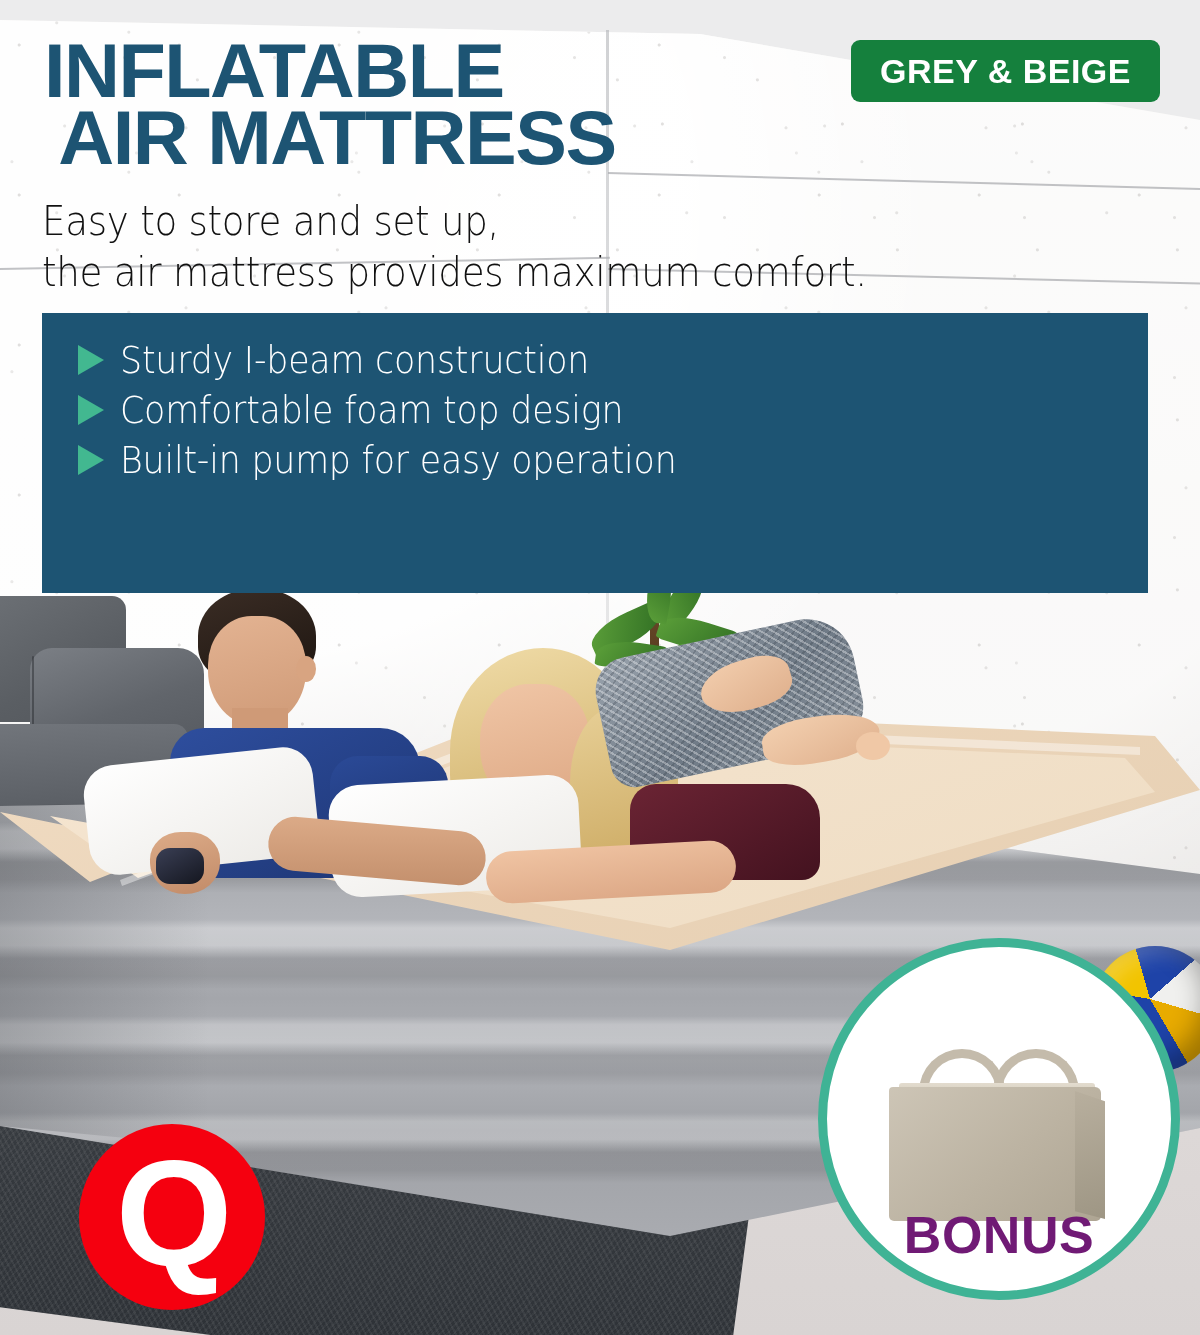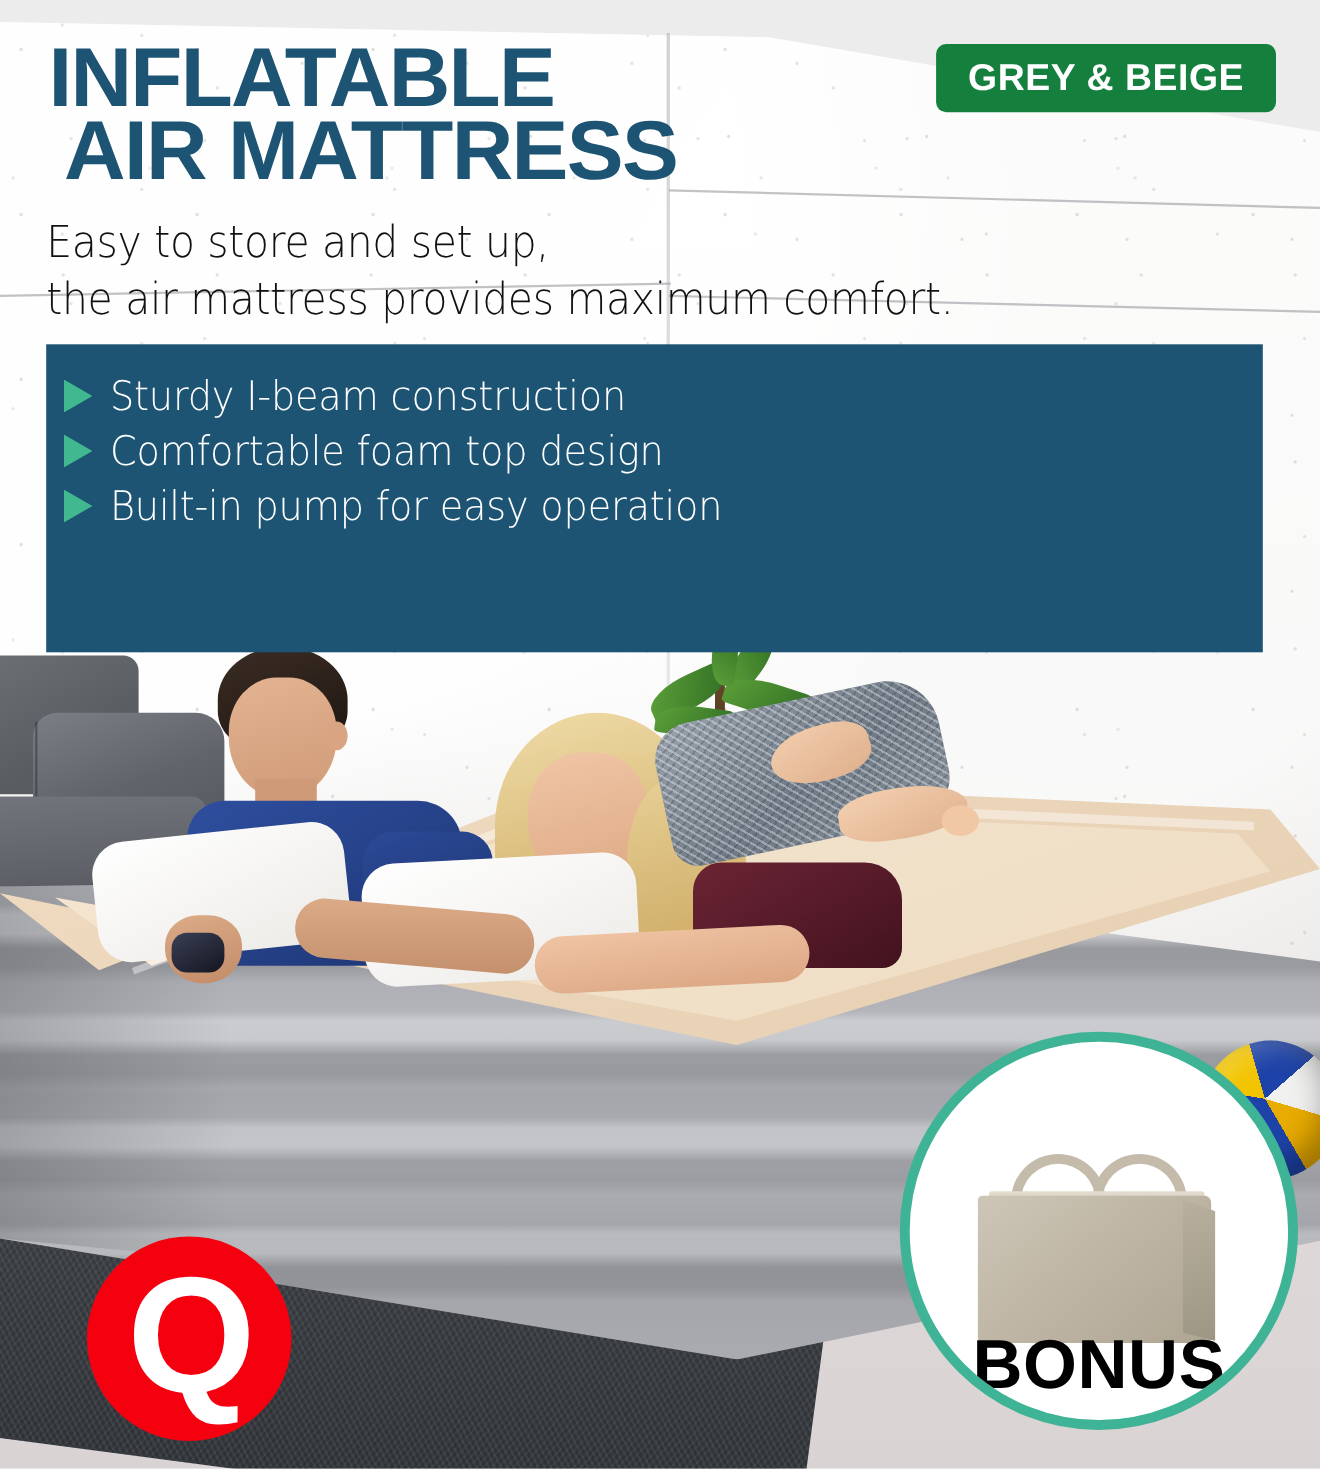--- a/index.html
+++ b/index.html
@@ -234,21 +234,21 @@
     display:flex; align-items:center; justify-content:center;
   }
   .color-badge span{
     color:#fff; font-weight:bold; font-size:34px; letter-spacing:.5px;
     font-family:"Liberation Sans", sans-serif;
   }
 
   
   .features{
     position:absolute; left:42px; top:313px; width:1106px; height:280px;
-    background:#1d5473; padding:22px 0 0 16px;
+    background:#1d5473; padding:22px 0 0 36px;
   }
   .feat-row{ display:flex; align-items:center; height:50px; }
   .feat-bullet{
     width:26px; height:30px; margin-right:16px; flex:none;
     background:#42b890;
     clip-path: polygon(0 0, 100% 50%, 0 100%);
   }
   .feat-text{
     color:#fff; font-size:37px; line-height:1; letter-spacing:-.2px;
     font-family:"DejaVu Sans", sans-serif; font-weight:300;
@@ -300,21 +300,21 @@
   }
   .tote .handle{
     position:absolute; top:-2px; width:86px; height:78px;
     border:9px solid #c4bbab; border-bottom:none;
     border-radius:44px 44px 0 0; background:transparent;
   }
   .tote .handle.h1{ left:30px; }
   .tote .handle.h2{ left:104px; }
   .bonus-label{
     position:absolute; left:0; right:0; top:258px; text-align:center;
-    color:#000000; font-weight:bold; font-size:63px; letter-spacing:.5px;
+    color:#701a75; font-weight:bold; font-size:52px; letter-spacing:.5px;
     font-family:"Liberation Sans", sans-serif;
   }
 </style>
 </head>
 <body>
 
 <div class="stage">
 
   <div class="bg-top-band"></div>
   <div class="wall"></div>

